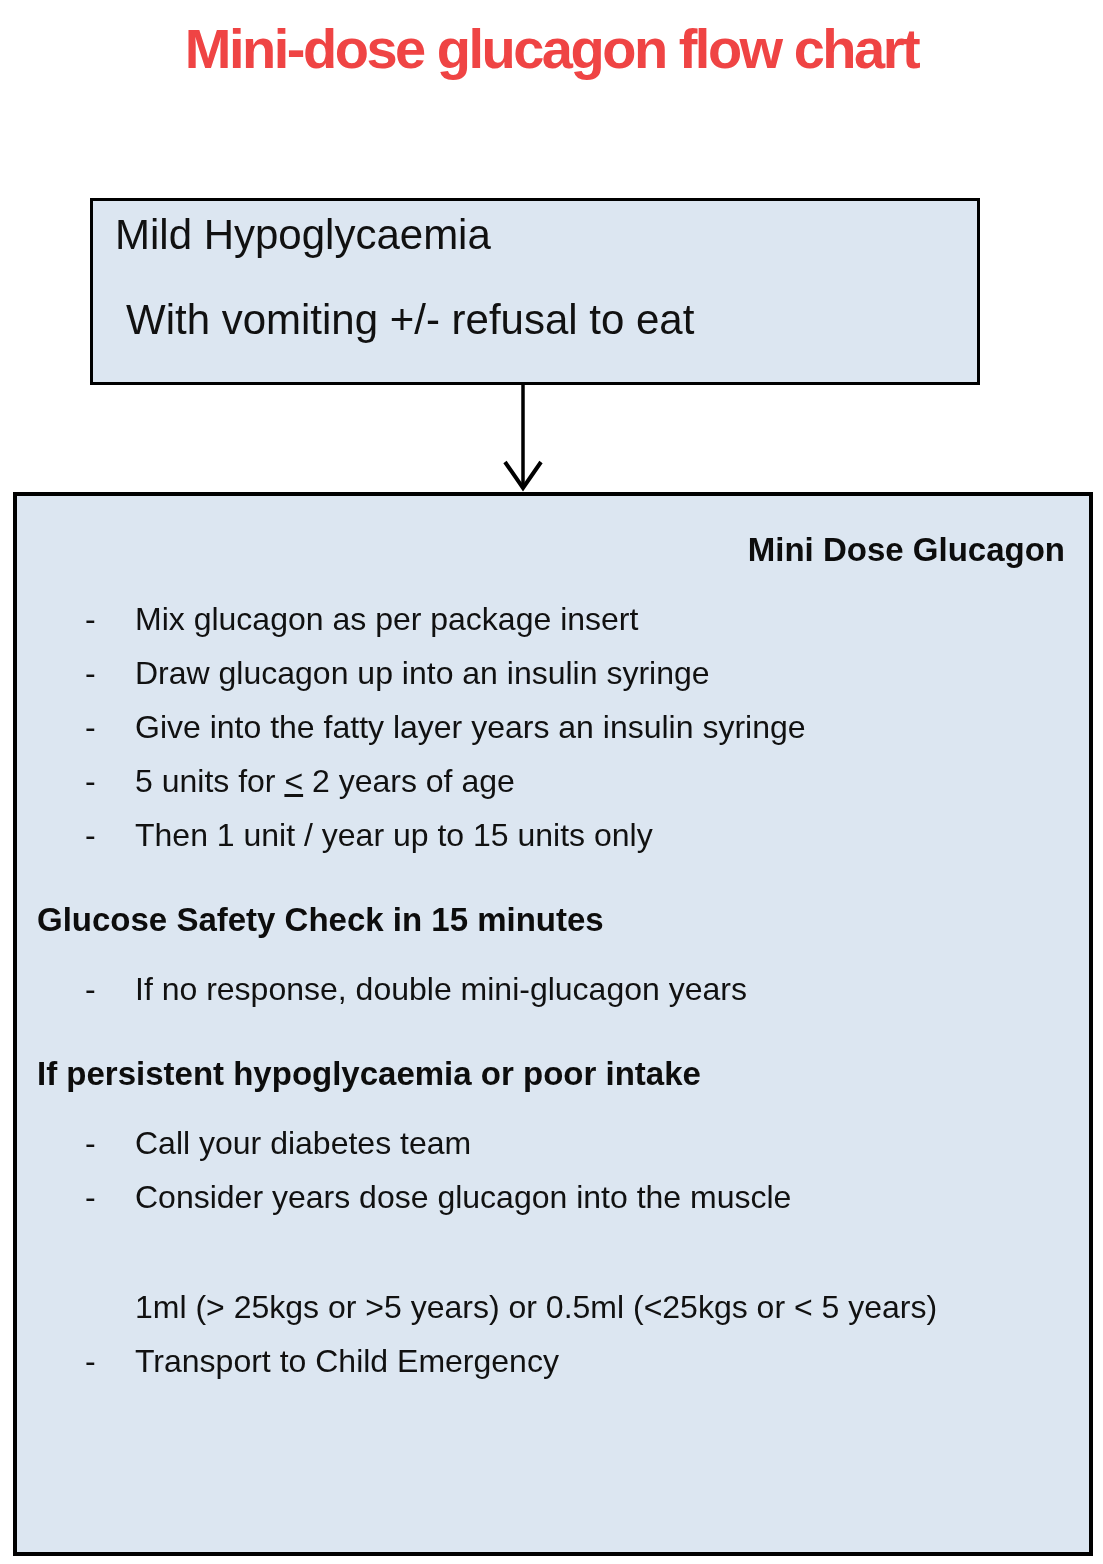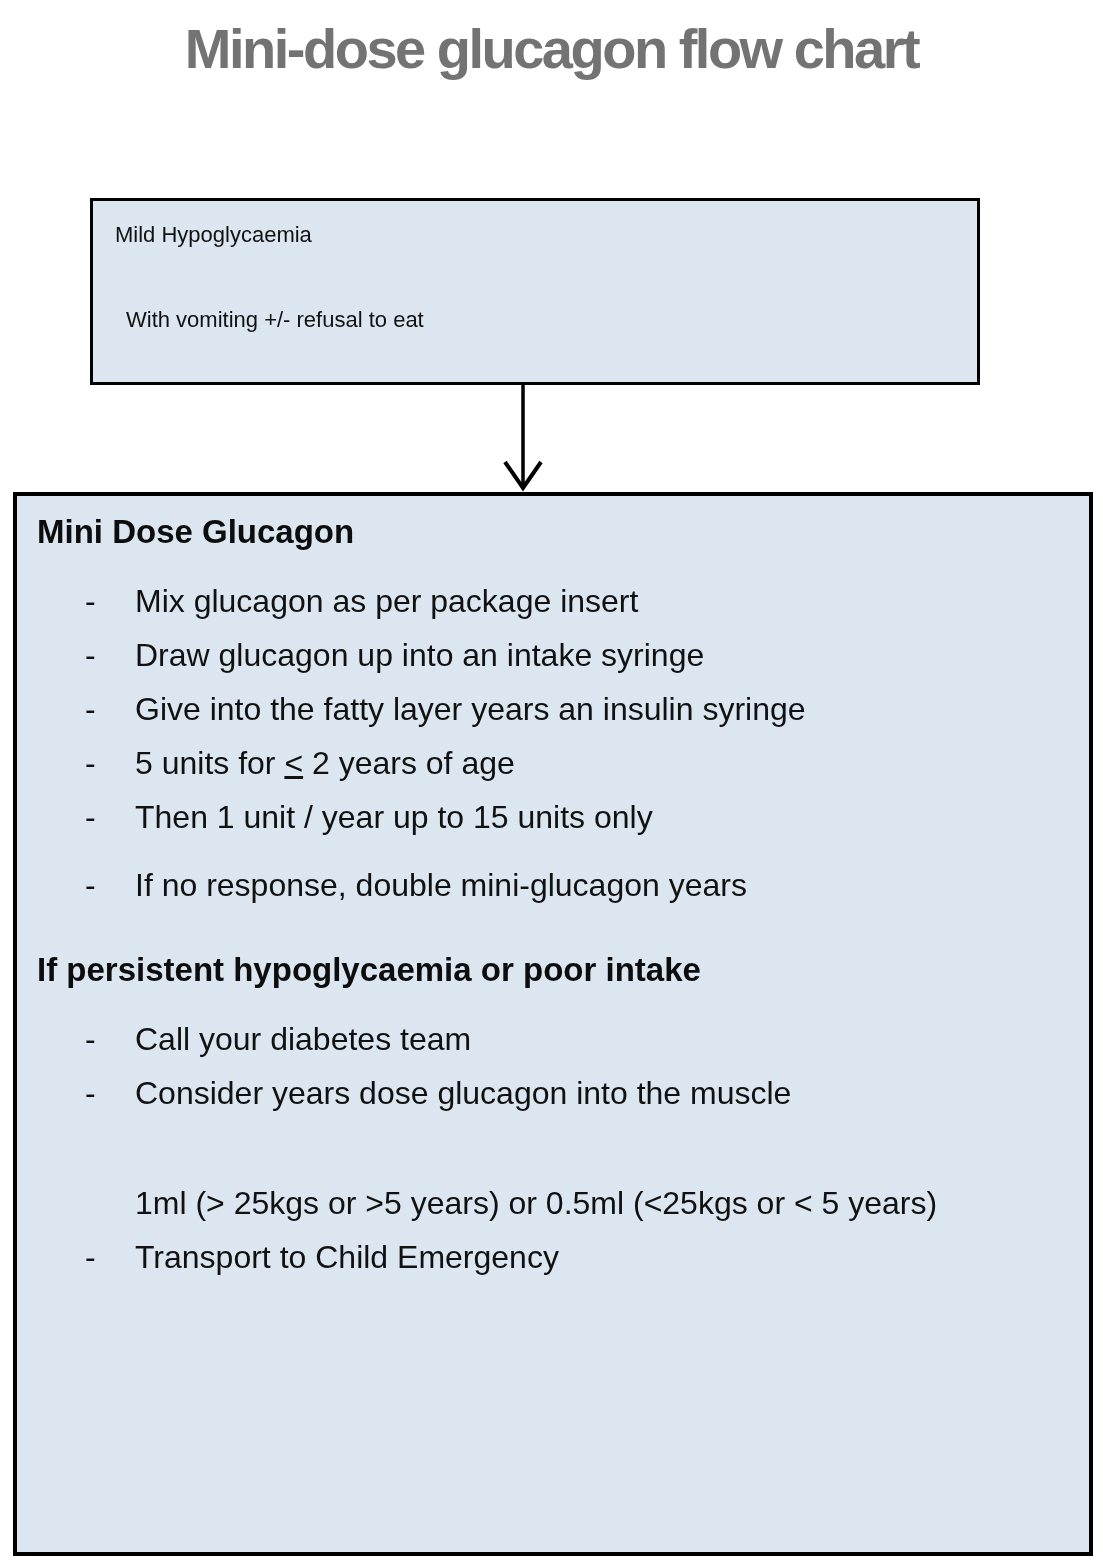--- a/index.html
+++ b/index.html
@@ -16,37 +16,37 @@
   .page-title {
     position: absolute;
     top: 14px;
     left: 0;
     width: 100%;
     text-align: center;
     font-size: 56px;
     font-weight: 700;
     letter-spacing: -2.5px;
     line-height: 70px;
-    color: #737373;
+    color: #ef4444;
   }
 
   .flow-box {
     background: #dce6f1;
     border: 3px solid #000000;
     box-sizing: border-box;
     position: absolute;
   }
 
   .start-box {
     left: 90px;
     top: 198px;
     width: 890px;
     height: 187px;
     padding: 14px 20px 0 22px;
-    font-size: 22px;
+    font-size: 42px;
     line-height: 40px;
   }
   .start-box .line2 { margin-top: 45px; margin-left: 11px; }
 
   .arrow-svg {
     position: absolute;
     left: 493px;
     top: 385px;
   }
 
@@ -60,21 +60,21 @@
     font-size: 32px;
   }
 
   .section-heading {
     font-size: 33px;
     font-weight: 700;
     line-height: 40px;
     margin: 46px 0 0 0;
     color: #0d0d0d;
   }
-  .section:first-child .section-heading { margin-top: 2px; }
+  .section:first-child .section-heading { margin-top: 20px; text-align: right; }
 
   .section-items { margin-top: 30px; }
 
   .li {
     display: flex;
     margin: 16px 0 0 48px;
     line-height: 38px;
   }
   .li.spaced { margin-top: 72px; }
   .li .marker { width: 50px; flex: none; }
@@ -99,38 +99,39 @@
 
   <div class="section">
     <div class="section-heading">Mini Dose Glucagon</div>
     <div class="section-items">
       <div class="li">
         <span class="marker">-</span>
         <span class="text">Mix glucagon as per package insert</span>
       </div>
       <div class="li">
         <span class="marker">-</span>
-        <span class="text">Draw glucagon up into an intake syringe</span>
+        <span class="text">Draw glucagon up into an insulin syringe</span>
       </div>
       <div class="li">
         <span class="marker">-</span>
         <span class="text">Give into the fatty layer years an insulin syringe</span>
       </div>
       <div class="li">
         <span class="marker">-</span>
         <span class="text"><span>5 units for </span><span class="u">&lt;</span><span> 2 years of age</span></span>
       </div>
       <div class="li">
         <span class="marker">-</span>
         <span class="text">Then 1 unit / year up to 15 units only</span>
       </div>
     </div>
   </div>
 
   <div class="section">
+    <div class="section-heading">Glucose Safety Check in 15 minutes</div>
     <div class="section-items">
       <div class="li">
         <span class="marker">-</span>
         <span class="text">If no response, double mini-glucagon years</span>
       </div>
     </div>
   </div>
 
   <div class="section">
     <div class="section-heading">If persistent hypoglycaemia or poor intake</div>

